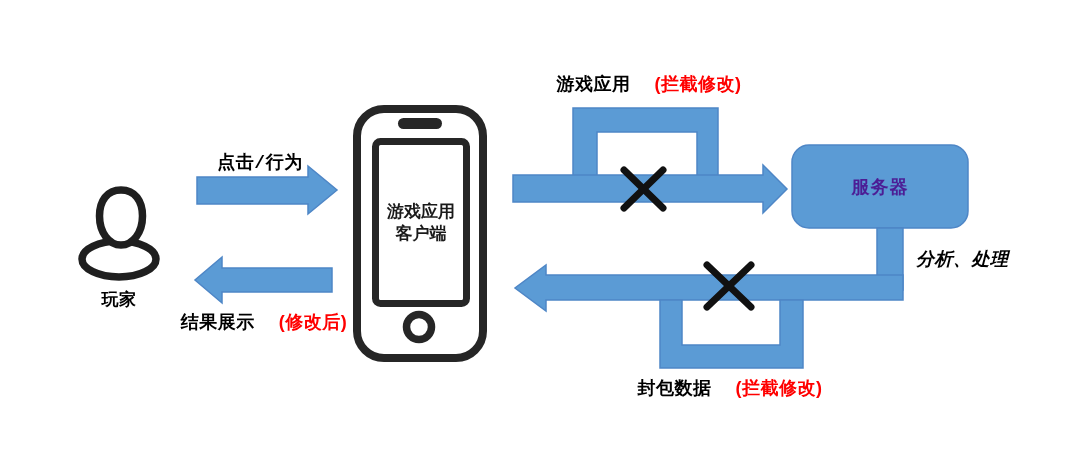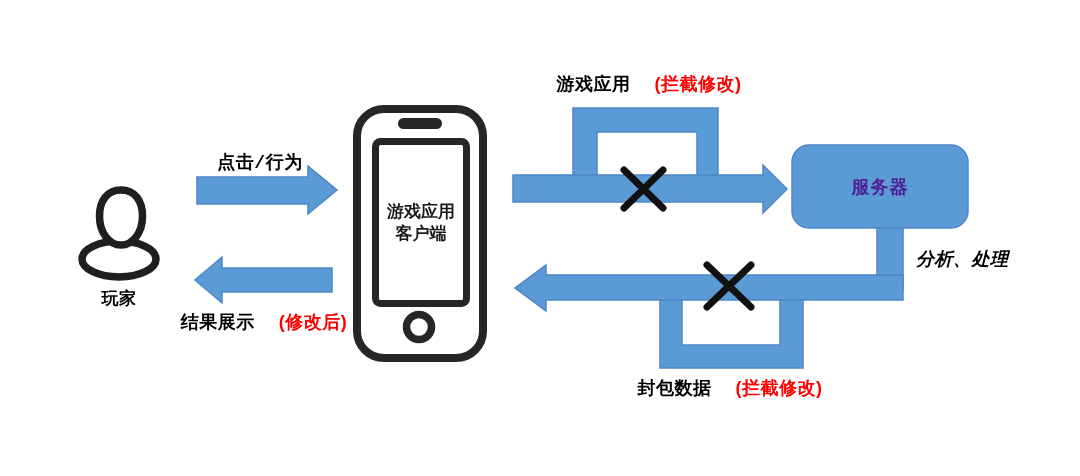--- a/index.html
+++ b/index.html
@@ -86,21 +86,21 @@
   <div class="lbl centered" style="left:649px;top:75px;">
     <span>游戏应用</span><span class="red">(拦截修改)</span>
   </div>
 
   <div class="lbl centered" style="left:730px;top:379px;">
     <span>封包数据</span><span class="red">(拦截修改)</span>
   </div>
 
   <div class="lbl" style="left:916px;top:250px;font-style:italic;">分析、处理</div>
 
-  <div class="lbl centered" style="left:119px;top:291px;font-size:17px;font-family:Liberation Mono, monospace;">玩家</div>
+  <div class="lbl centered" style="left:119px;top:291px;font-size:17px;">玩家</div>
 
   <div class="server-label">服务器</div>
 
   <div class="phone-text">
     <span>游戏应用</span>
     <span>客户端</span>
   </div>
 
 </div>
 

